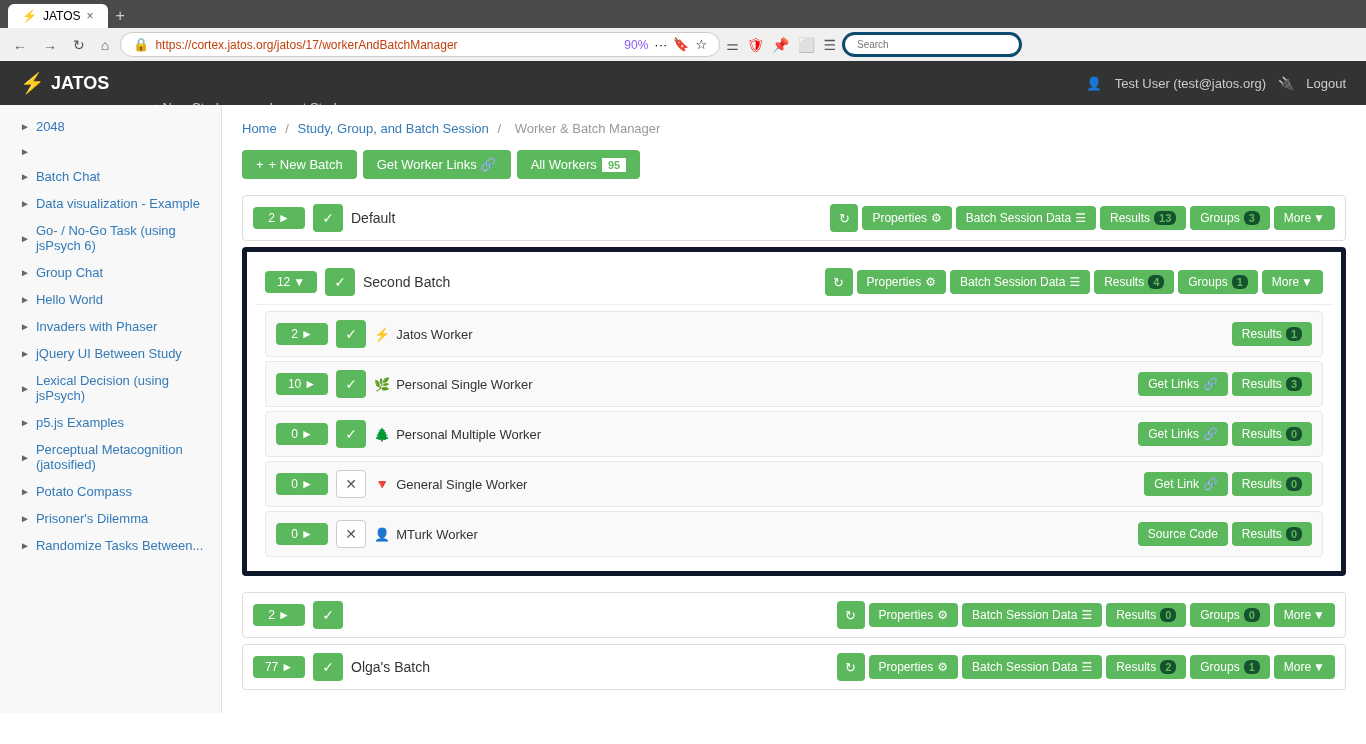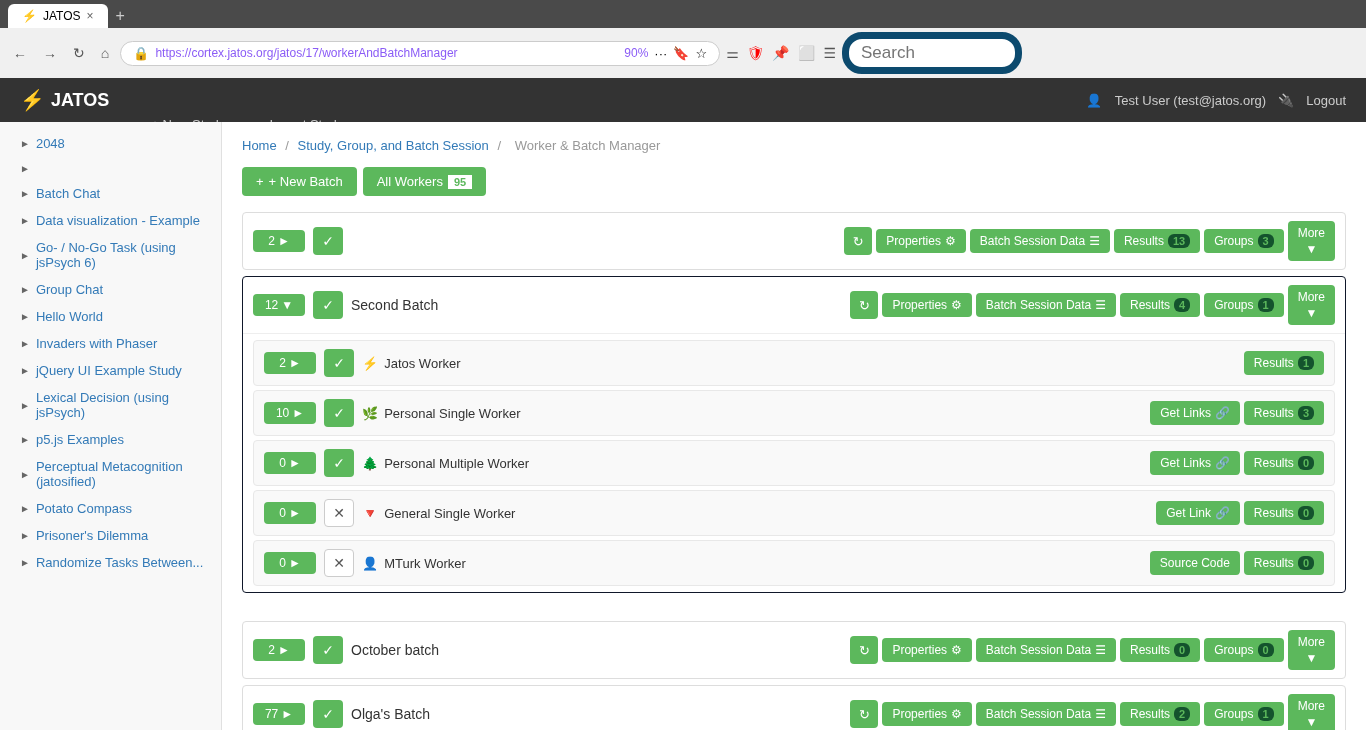--- a/index.html
+++ b/index.html
@@ -36,28 +36,28 @@
       background: #fff;
       border: 1px solid #ccc;
       border-radius: 20px;
       padding: 4px 12px;
       font-size: 13px;
       display: flex;
       align-items: center;
       gap: 6px;
       max-width: 600px;
     }
-    .url-text { flex: 1; font-size: 12px; color: #8b5cf6; }
+    .url-text { flex: 1; font-size: 12px; color: #c2410c; }
     .zoom-label { font-size: 12px; color: #8b5cf6; }
     .search-bar {
       background: #fff;
-      border: 7px solid #0c4a6e;
+      border: 3px solid #0c4a6e;
       border-radius: 20px;
       padding: 4px 12px;
-      font-size: 17px;
+      font-size: 10px;
       width: 180px;
     }
     .nav-icons { display: flex; gap: 8px; align-items: center; color: #555; font-size: 14px; }
 
     
     .app-header {
       background: #333;
       padding: 0 20px;
       display: flex;
       align-items: center;
@@ -244,21 +244,20 @@
     .more-btn {
       background: #5cb85c;
       color: #fff;
       border: none;
       border-radius: 4px;
       padding: 5px 10px;
       cursor: pointer;
       font-size: 12px;
       display: flex;
       gap: 2px;
-      flex-direction: column;
     }
     .worker-row {
       border: 1px solid #e8e8e8;
       border-radius: 4px;
       display: flex;
       align-items: center;
       padding: 8px 10px;
       background: #f9f9f9;
       gap: 8px;
     }
@@ -279,24 +278,24 @@
       height: 28px;
       display: flex;
       align-items: center;
       justify-content: center;
       cursor: pointer;
       font-size: 13px;
     }
 
     
     .expanded-section {
-      border: 1px solid #0f172a;
-      border-radius: 4px;
-      padding: 0;
-      margin-bottom: 22px;
+      border: 5px solid #0f172a;
+      border-radius: 4px;
+      padding: 8px;
+      margin-bottom: 10px;
     }
     .expanded-header {
       display: flex;
       align-items: center;
       padding: 8px 10px;
       gap: 8px;
       border-bottom: 1px solid #eee;
     }
     .expanded-workers {
       padding: 6px 10px;
@@ -386,21 +385,21 @@
     <div class="sidebar-item">
       <span class="sidebar-arrow">►</span>
       <span>Hello World</span>
     </div>
     <div class="sidebar-item">
       <span class="sidebar-arrow">►</span>
       <span>Invaders with Phaser</span>
     </div>
     <div class="sidebar-item">
       <span class="sidebar-arrow">►</span>
-      <span>jQuery UI Example Study</span>
+      <span>jQuery UI Between Study</span>
     </div>
     <div class="sidebar-item">
       <span class="sidebar-arrow">►</span>
       <span>Lexical Decision (using jsPsych)</span>
     </div>
     <div class="sidebar-item">
       <span class="sidebar-arrow">►</span>
       <span>p5.js Examples</span>
     </div>
     <div class="sidebar-item">
@@ -430,33 +429,37 @@
       <span> / </span>
       <span>Worker &amp; Batch Manager</span>
     </div>
 
     <div class="toolbar">
       <button class="btn-green">
         <span>+</span>
         <span>+ New Batch</span>
       </button>
       <button class="btn-green">
+        <span>Get Worker Links 🔗</span>
+      </button>
+      <button class="btn-green">
         <span>All Workers</span>
         <span class="btn-badge">95</span>
       </button>
     </div>
 
     <div class="batch-container">
 
       <div class="batch-row">
         <button class="batch-count-btn">
           <span>2</span>
           <span>►</span>
         </button>
         <button class="check-btn">✓</button>
+        <span class="batch-name">Default</span>
         <div class="batch-actions">
           <button class="refresh-btn">↻</button>
           <button class="action-btn">
             <span>Properties</span>
             <span>⚙</span>
           </button>
           <button class="action-btn">
             <span>Batch Session Data</span>
             <span>☰</span>
           </button>
@@ -616,21 +619,20 @@
           </div>
         </div>
       </div>
 
       <div class="batch-row">
         <button class="batch-count-btn">
           <span>2</span>
           <span>►</span>
         </button>
         <button class="check-btn">✓</button>
-        <span class="batch-name">October batch</span>
         <div class="batch-actions">
           <button class="refresh-btn">↻</button>
           <button class="action-btn">
             <span>Properties</span>
             <span>⚙</span>
           </button>
           <button class="action-btn">
             <span>Batch Session Data</span>
             <span>☰</span>
           </button>

